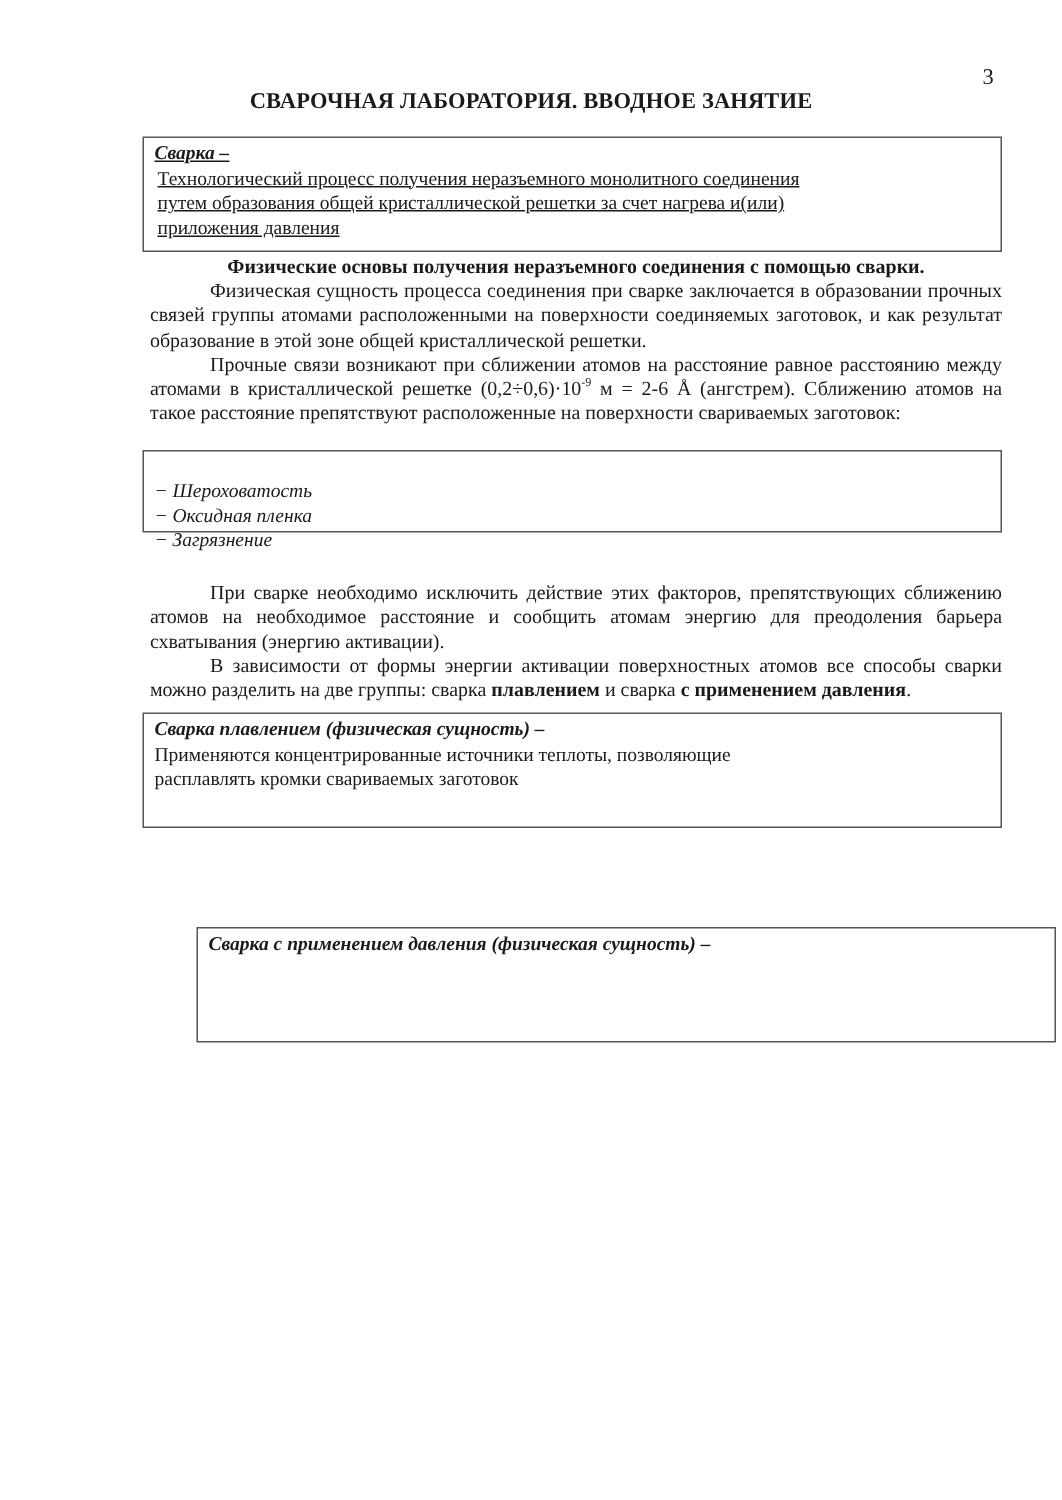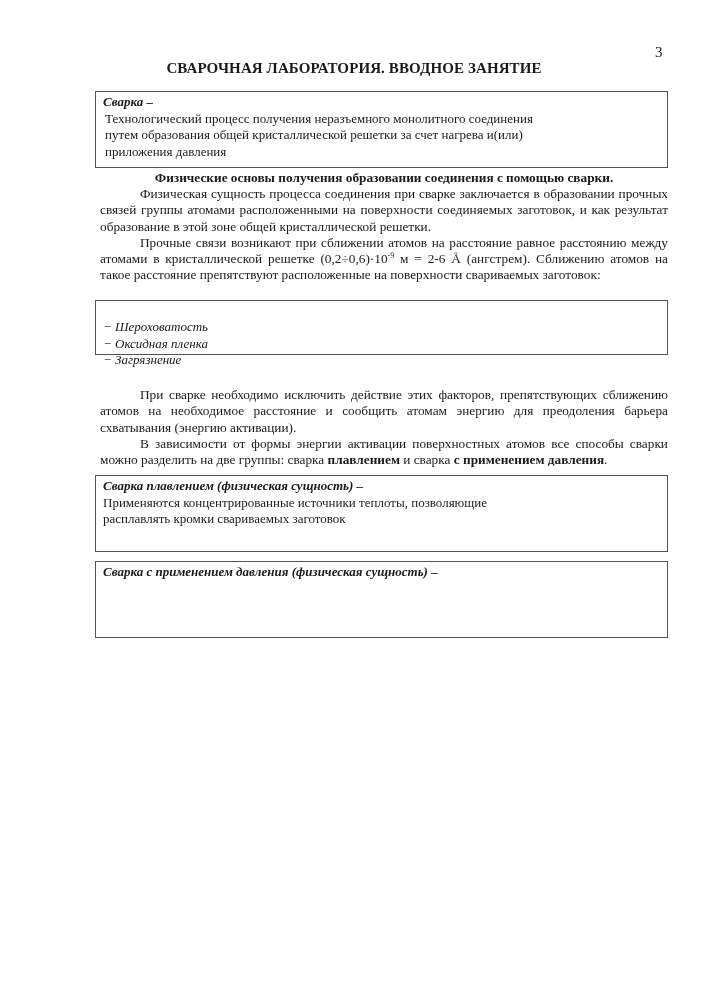--- a/index.html
+++ b/index.html
@@ -5,24 +5,24 @@
   html, body { margin: 0; padding: 0; background: #ffffff; }
   body { width: 708px; height: 1000px; position: relative; overflow: hidden;
          font-family: "Liberation Serif", serif; color: #1a1a1a; }
   .page-num { position: absolute; left: 655px; top: 44px; font-size: 15px; }
   .title { position: absolute; left: 0; width: 708px; top: 60px; text-align: center;
            font-size: 15px; font-weight: bold; letter-spacing: 0.1px; }
   .box { position: absolute; left: 95px; width: 573px; border: 1.5px solid #555;
          box-sizing: border-box; padding: 2px 7px; font-size: 13px; line-height: 16.5px; }
   .box .head { font-weight: bold; font-style: italic; }
   .box .body { padding-left: 2px; }
-  #box1 { top: 91px; height: 77px; }
+  #box1 { top: 91px; height: 77px; text-decoration: underline; }
   #box2 { top: 300px; height: 55px; padding-top: 18px; font-style: italic; }
   #box3 { top: 475px; height: 77px; }
-  #box4 { top: 561px; height: 77px; }
+  #box4 { top: 618px; height: 77px; margin-left: 36px; }
   .box .line { display: block; white-space: nowrap; }
   .dash { display: inline-block; width: 12px; }
   .text { position: absolute; left: 100px; width: 568px; font-size: 13.3px;
           line-height: 16.3px; text-align: justify; }
   .text p { margin: 0; text-indent: 40px; }
   .subhead { position: absolute; left: 100px; width: 568px; top: 170px; text-align: center;
              font-size: 13.3px; font-weight: bold; }
   #para1 { top: 186px; }
   #para3 { top: 355px; margin-top: 32px; }
   sup { font-size: 8px; line-height: 0; }
@@ -36,21 +36,21 @@
 
 <div class="box" id="box1">
   <span class="line head">Сварка –</span>
   <div class="body">
     <span class="line">Технологический процесс получения неразъемного монолитного соединения</span>
     <span class="line">путем образования общей кристаллической решетки за счет нагрева и(или)</span>
     <span class="line">приложения давления</span>
   </div>
 </div>
 
-<div class="subhead">Физические основы получения образовании соединения с помощью сварки.</div>
+<div class="subhead">Физические основы получения неразъемного соединения с помощью сварки.</div>
 
 <div class="text" id="para1">
   <p>Физическая сущность процесса соединения при сварке заключается в образовании прочных связей группы атомами расположенными на поверхности соединяемых заготовок, и как результат образование в этой зоне общей кристаллической решетки.</p>
   <p><span>Прочные связи возникают при сближении атомов на расстояние равное расстоянию между атомами в кристаллической решетке (0,2÷0,6)·10</span><sup>-9</sup><span> м = 2-6 Å (ангстрем). Сближению атомов на такое расстояние препятствуют расположенные на поверхности свариваемых заготовок:</span></p>
 </div>
 
 <div class="box" id="box2">
   <span class="line"><span class="dash">−</span><span>Шероховатость</span></span>
   <span class="line"><span class="dash">−</span><span>Оксидная пленка</span></span>
   <span class="line"><span class="dash">−</span><span>Загрязнение</span></span>

